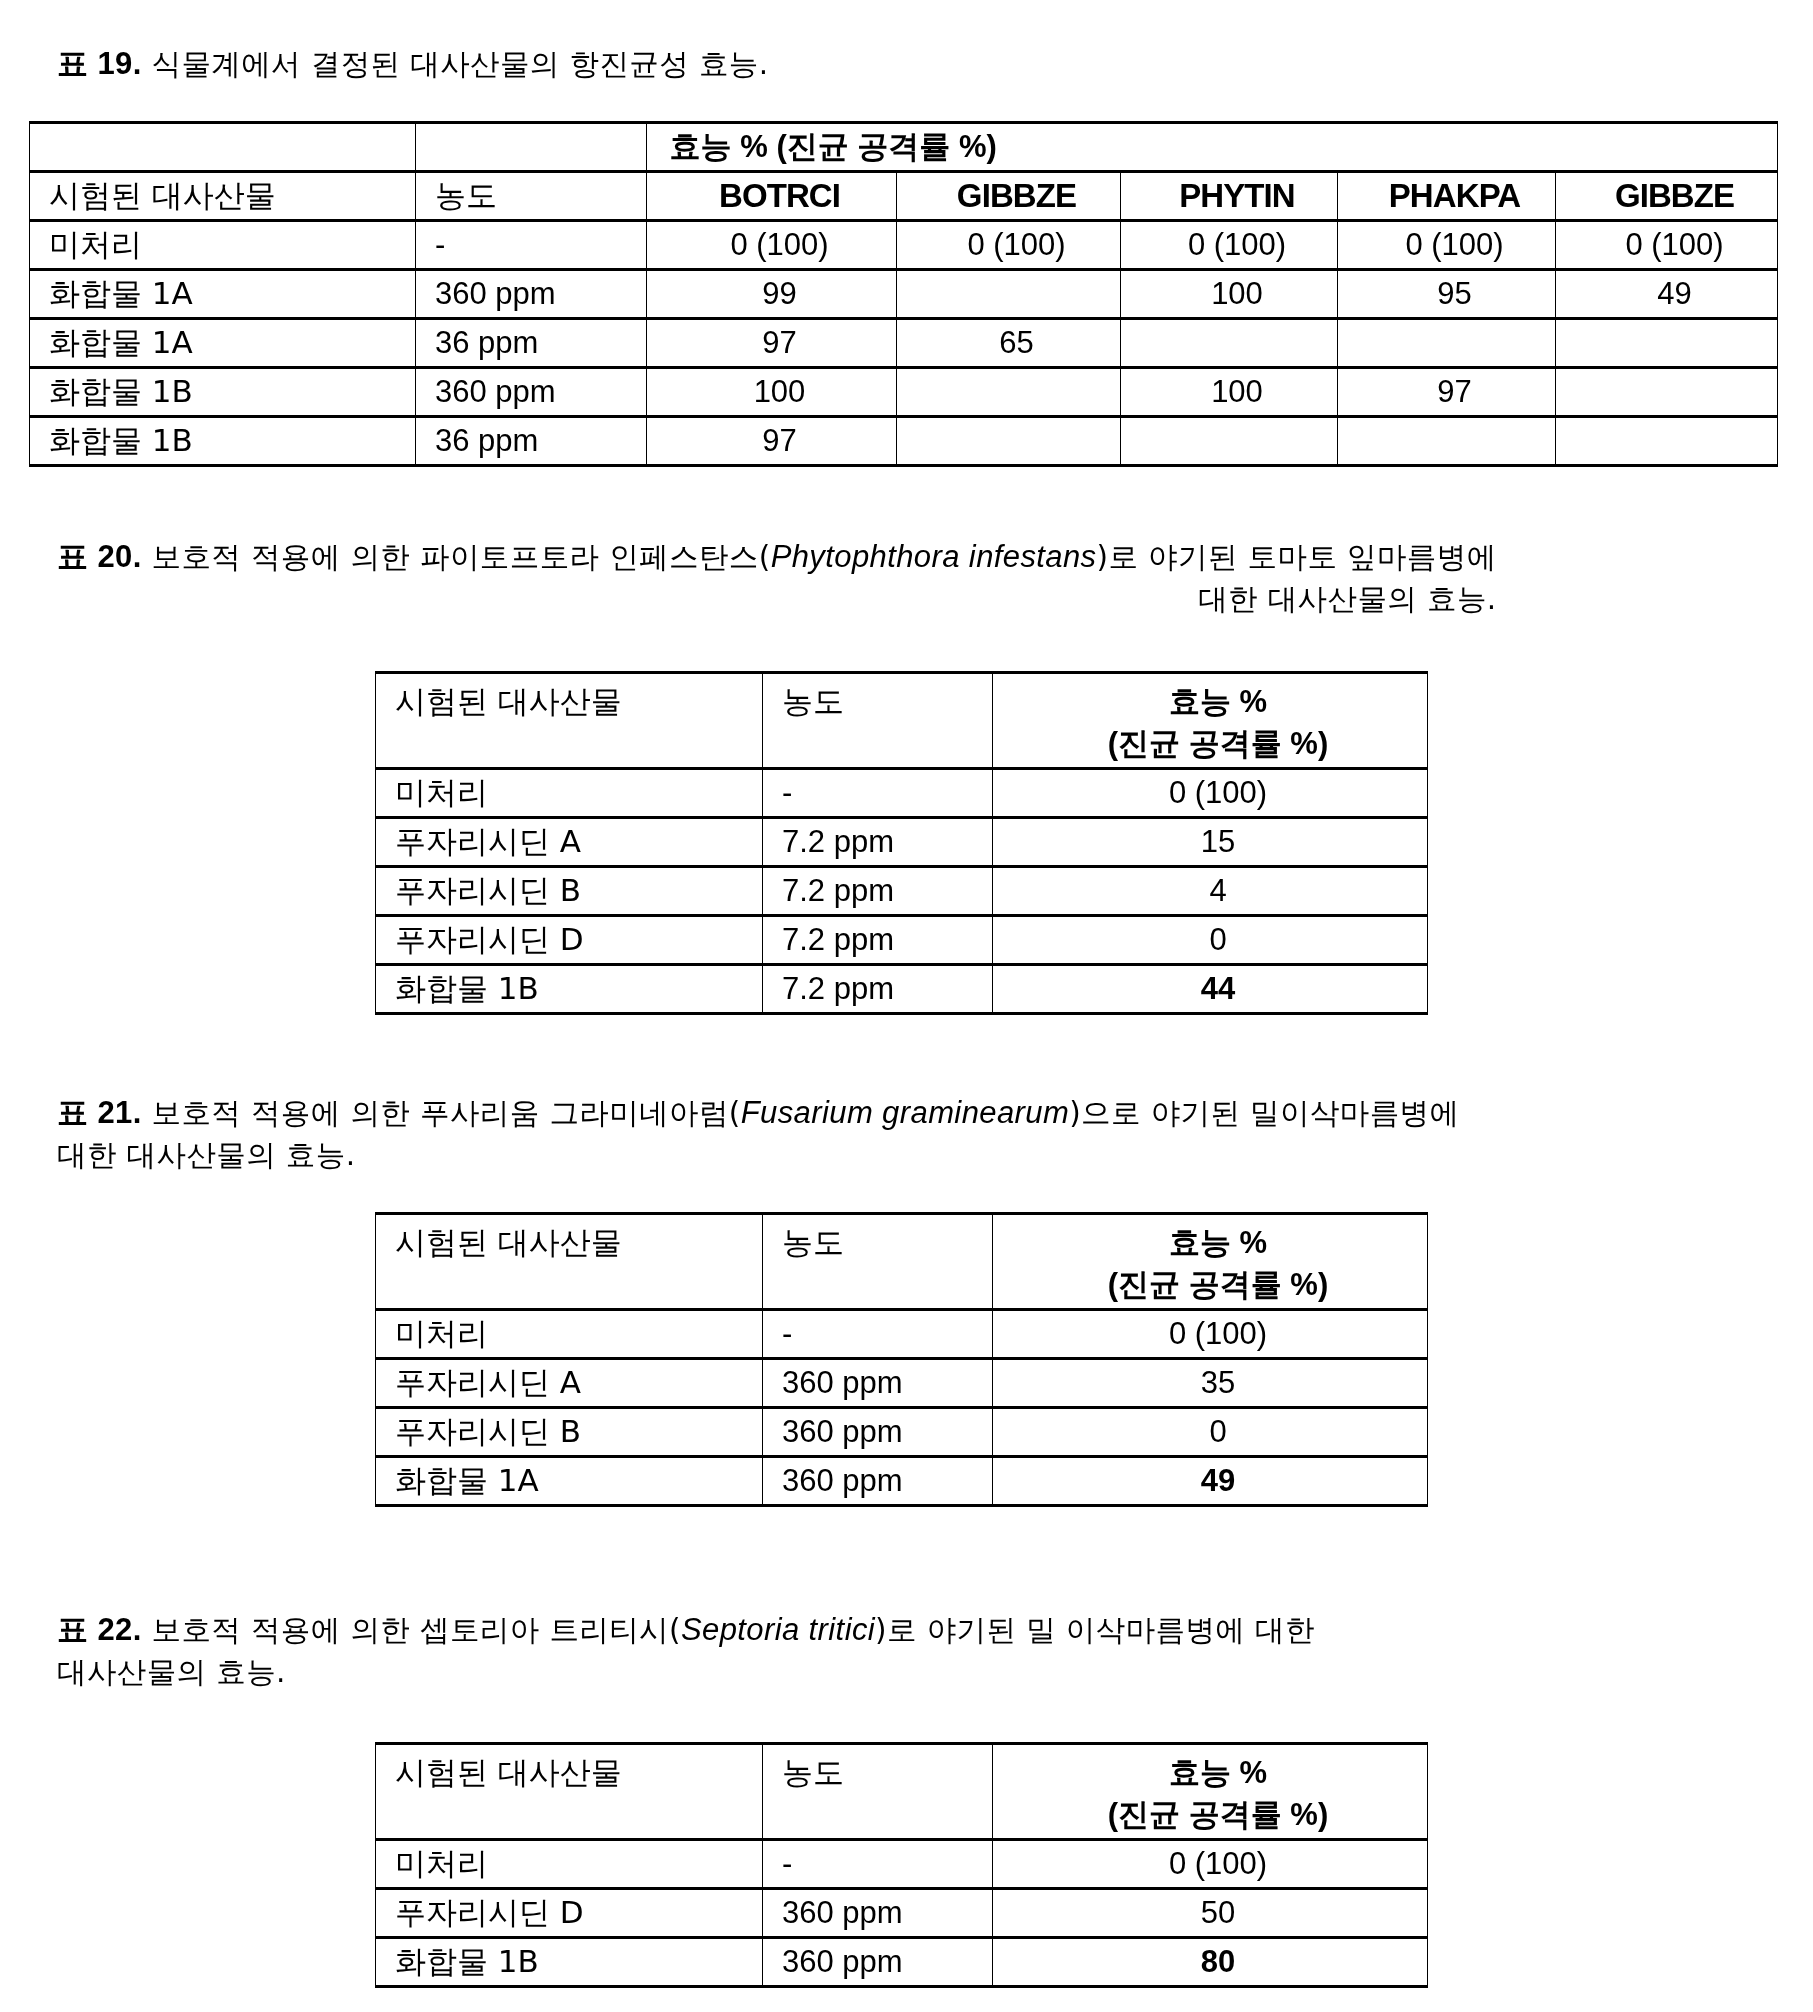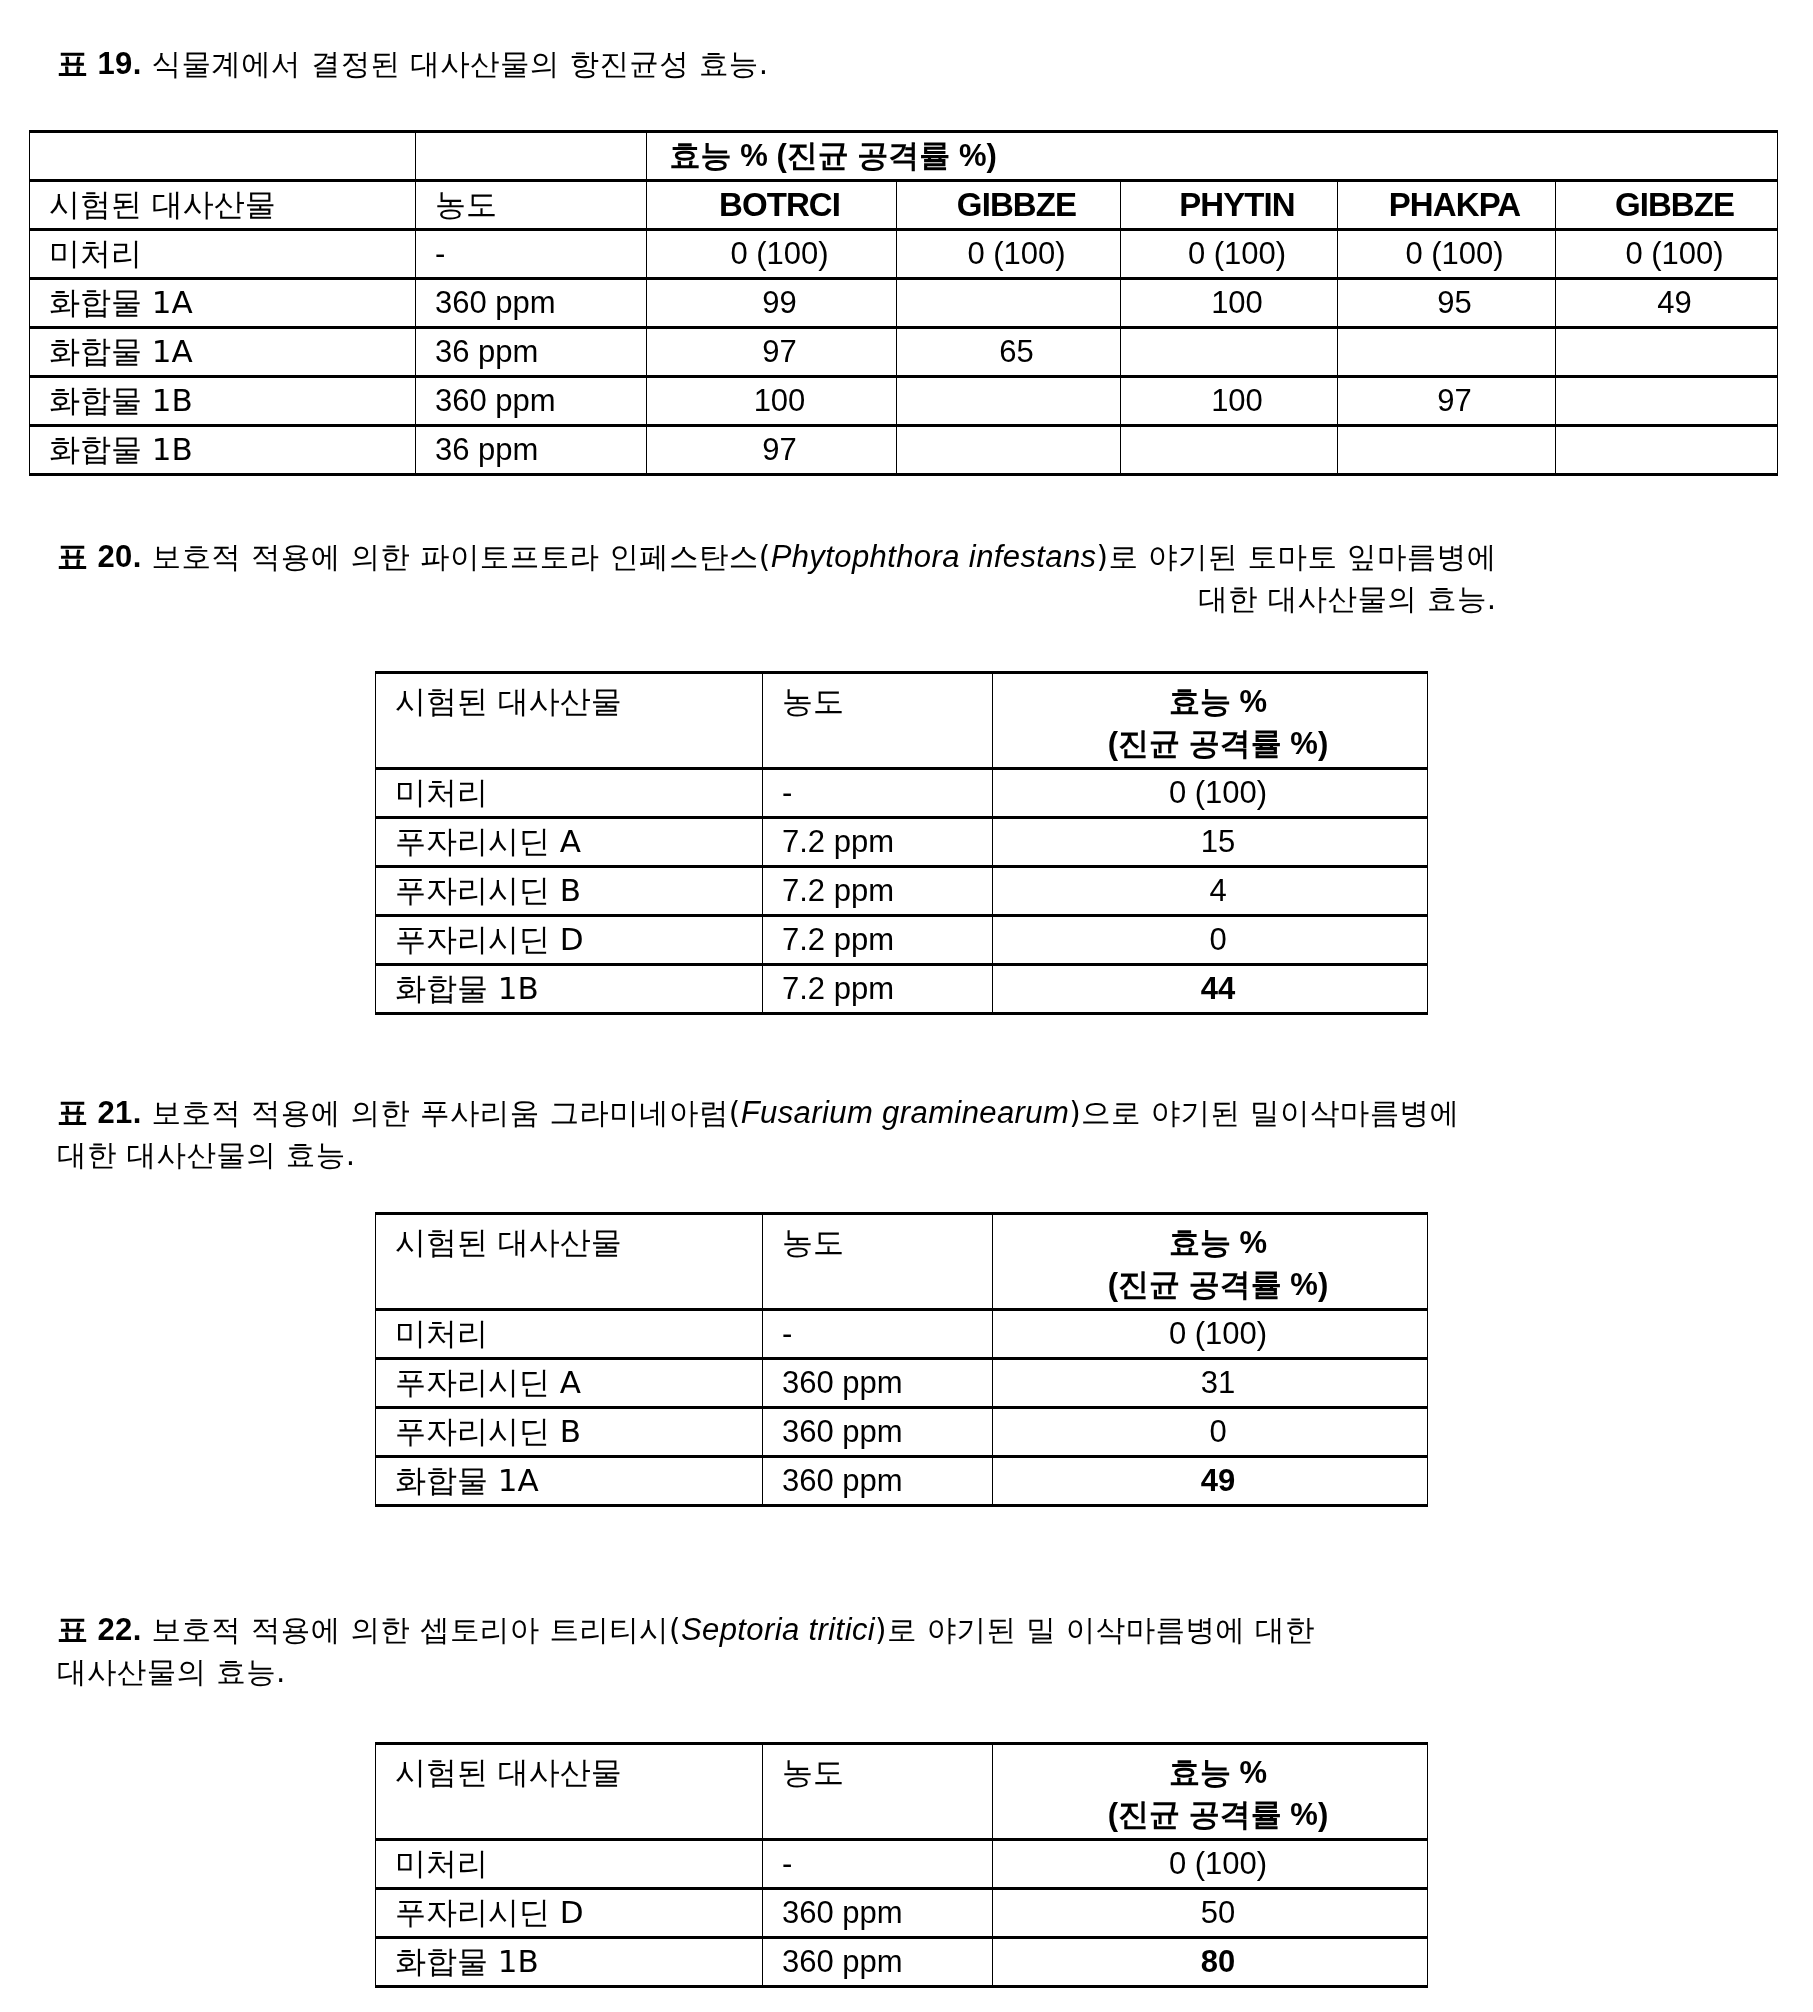--- a/index.html
+++ b/index.html
@@ -21,21 +21,21 @@
   .small tr { height: 49px; }
   .small tr.head { height: 96px; }
 </style>
 </head>
 <body>
 
 <div class="caption" style="top:43px;">
   <b>표 19.</b><span> 식물계에서 결정된 대사산물의 항진균성 효능.</span>
 </div>
 
-<table class="t19" style="left:29px; top:130px; width:1749px;">
+<table class="t19" style="left:29px; top:121px; width:1749px;">
   <colgroup>
     <col style="width:386px">
       <col style="width:231px">
       <col style="width:250px">
       <col style="width:224px">
       <col style="width:217px">
       <col style="width:218px">
       <col style="width:222px">
   </colgroup>
   <tbody>
@@ -170,21 +170,21 @@
     </td>
   </tr>
   <tr>
         <td>미처리</td>
         <td class="num">-</td>
         <td class="c num">0 (100)</td>
       </tr>
   <tr>
         <td>푸자리시딘 A</td>
         <td class="num">360 ppm</td>
-        <td class="c num">31</td>
+        <td class="c num">35</td>
       </tr>
   <tr>
         <td>푸자리시딘 B</td>
         <td class="num">360 ppm</td>
         <td class="c num">0</td>
       </tr>
   <tr>
         <td>화합물 1A</td>
         <td class="num">360 ppm</td>
         <td class="c bold">49</td>

